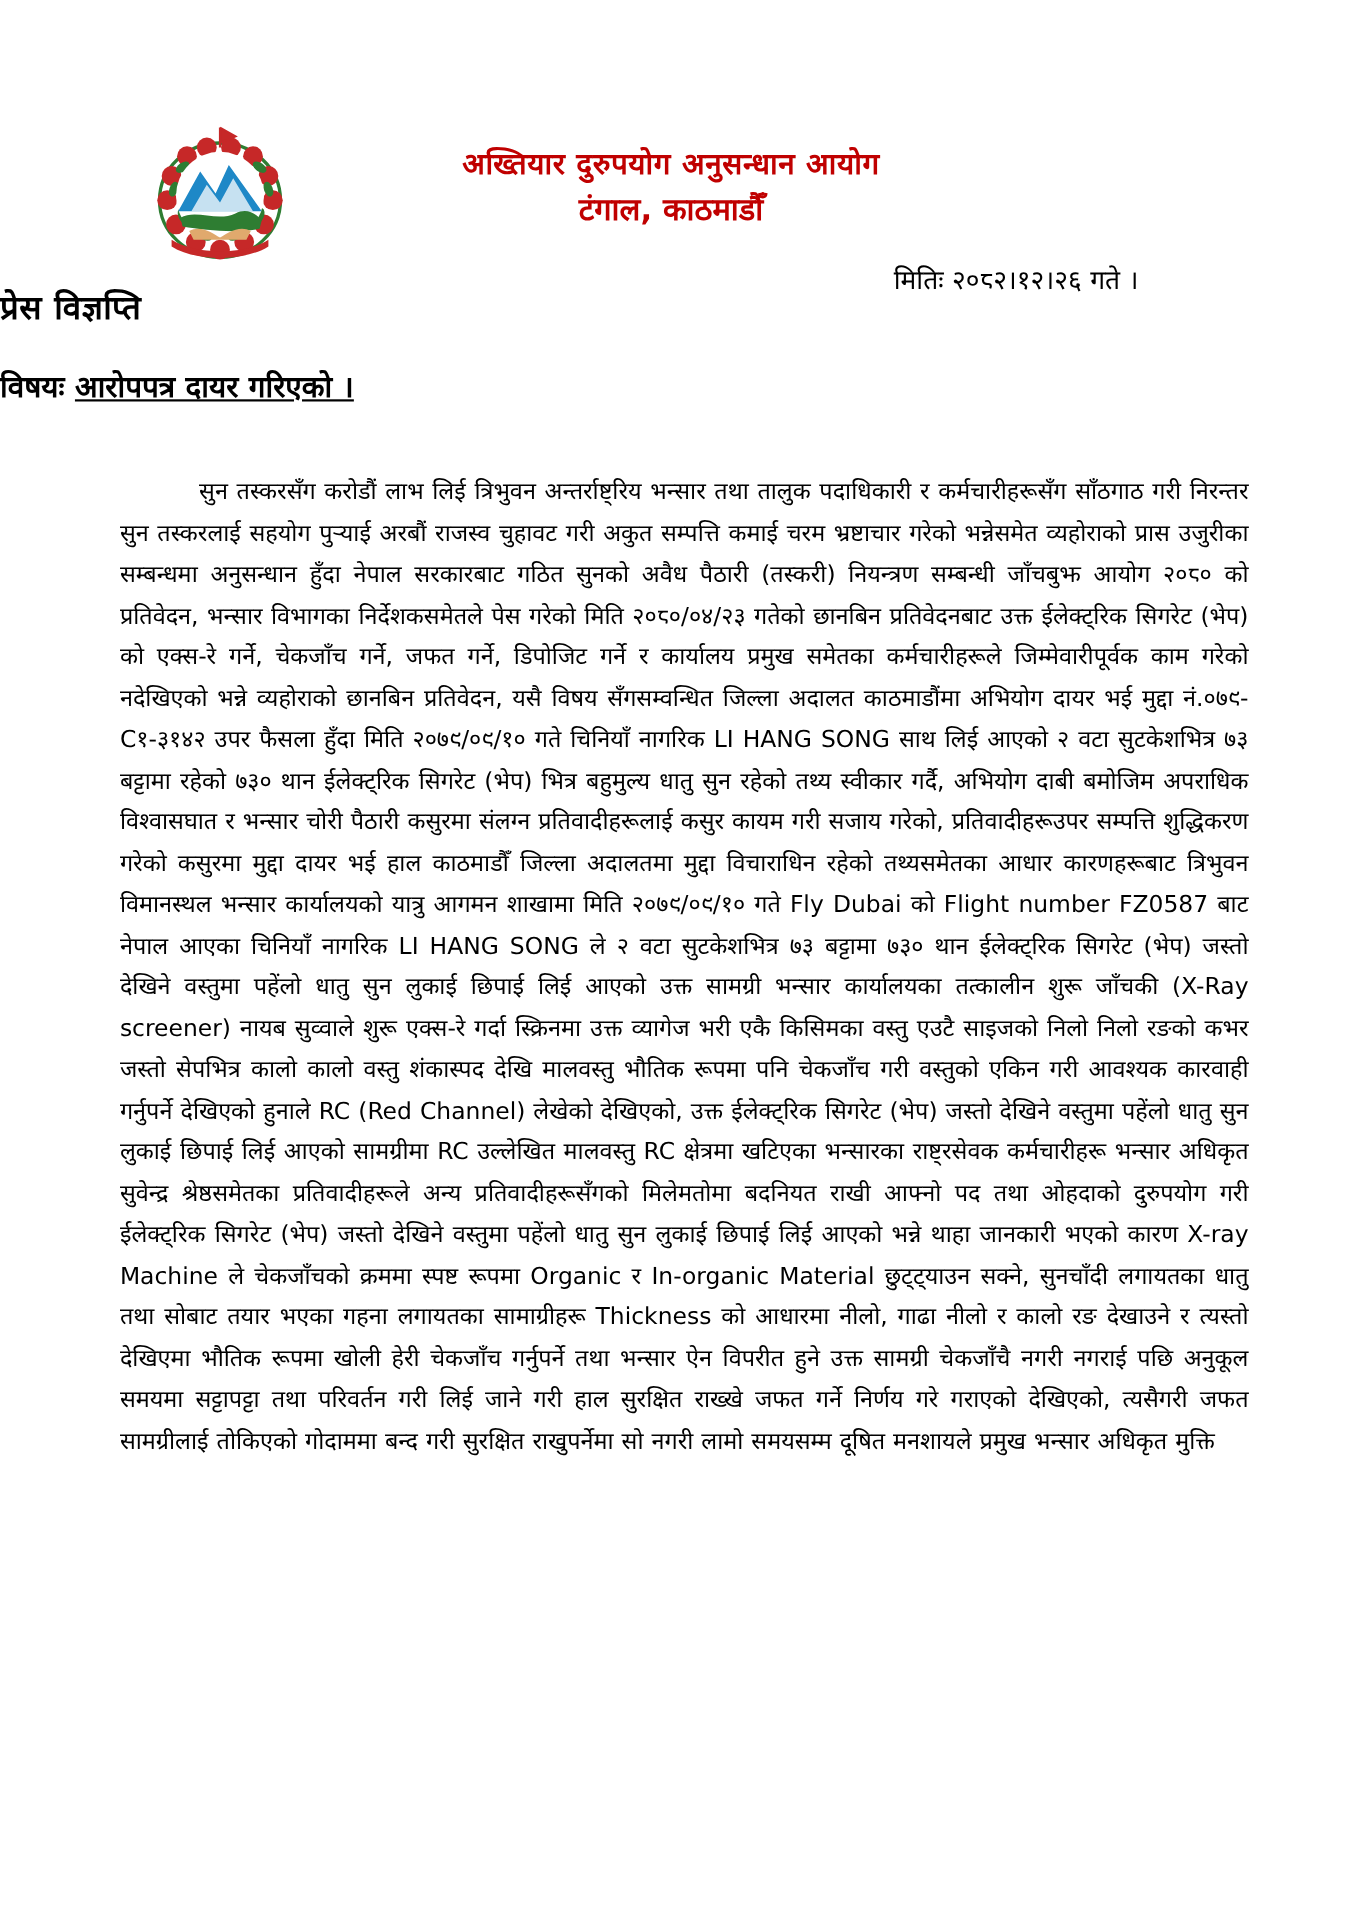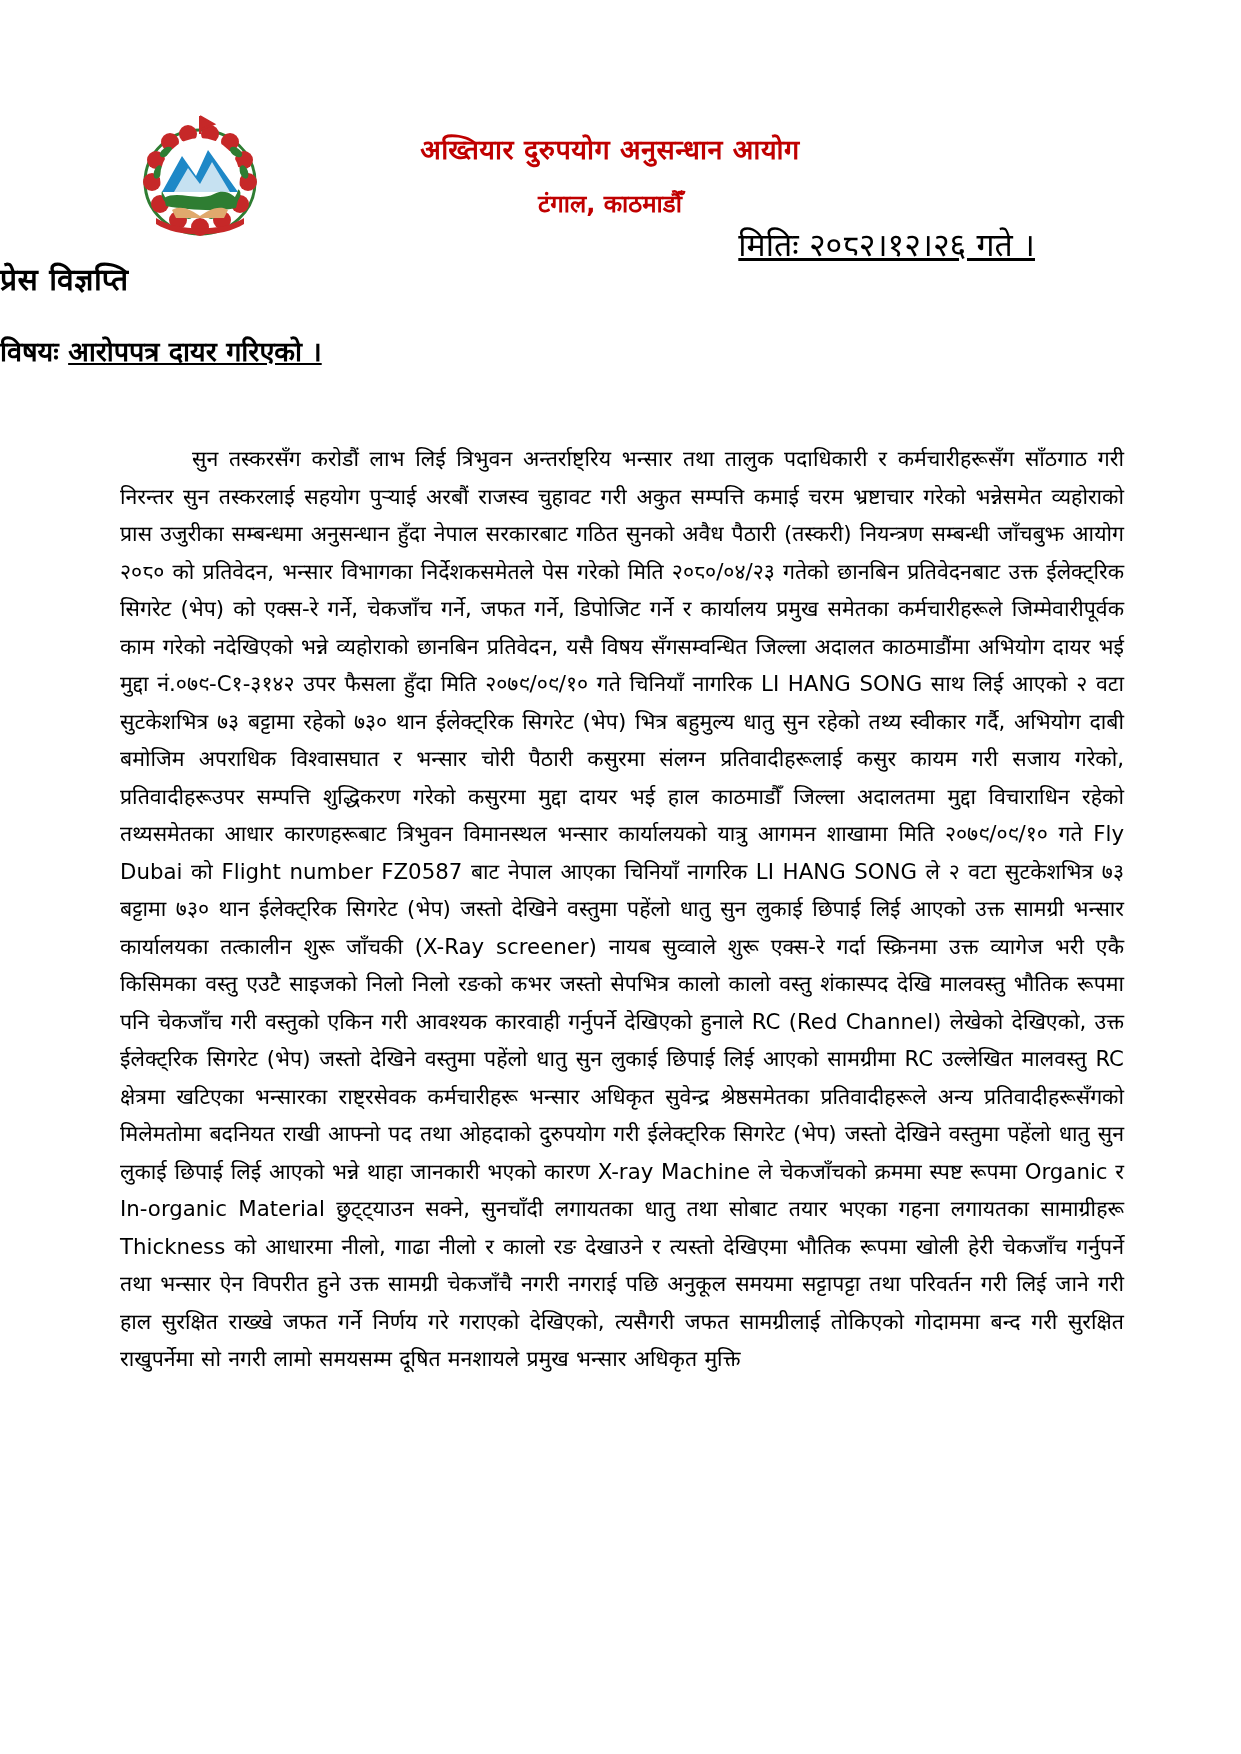--- a/index.html
+++ b/index.html
@@ -47,35 +47,34 @@
   .org-name {
     color: #c00000;
     font-size: 27px;
     font-weight: bold;
     letter-spacing: 0.5px;
     line-height: 1.45;
     font-family: "DejaVu Sans", "Liberation Sans", sans-serif;
   }
   .org-addr {
     color: #c00000;
-    font-size: 24px;
+    font-size: 28px;
     font-weight: bold;
     line-height: 1.45;
     font-family: "DejaVu Sans", "Liberation Sans", sans-serif;
-    margin-top: 18px;
+    margin-top: 2px;
   }
 
   .date-line {
     position: absolute;
     right: 108px;
-    top: 222px;
-    font-size: 32px;
+    top: 237px;
+    font-size: 24px;
     font-family: "DejaVu Sans", "Liberation Sans", sans-serif;
     white-space: nowrap;
-    text-decoration: underline;
   }
 
   .press-title {
     position: absolute;
     left: 0;
     right: 0;
     top: 258px;
     font-size: 30px;
     font-weight: bold;
     font-family: "DejaVu Sans", "Liberation Sans", sans-serif;
@@ -103,21 +102,21 @@
     top: 428px;
     width: 1028px;
     font-family: "DejaVu Sans", "Liberation Sans", sans-serif;
     font-size: 21.3px;
     line-height: 37.5px;
     text-align: justify;
     text-justify: inter-word;
     word-spacing: 0.5px;
   }
   .body-text p {
-    margin: 12px;
+    margin: 1px;
     text-indent: 72px;
     text-align: justify;
   }
 </style>
 </head>
 <body>
 
 <div class="page">
 
   <div class="header">

